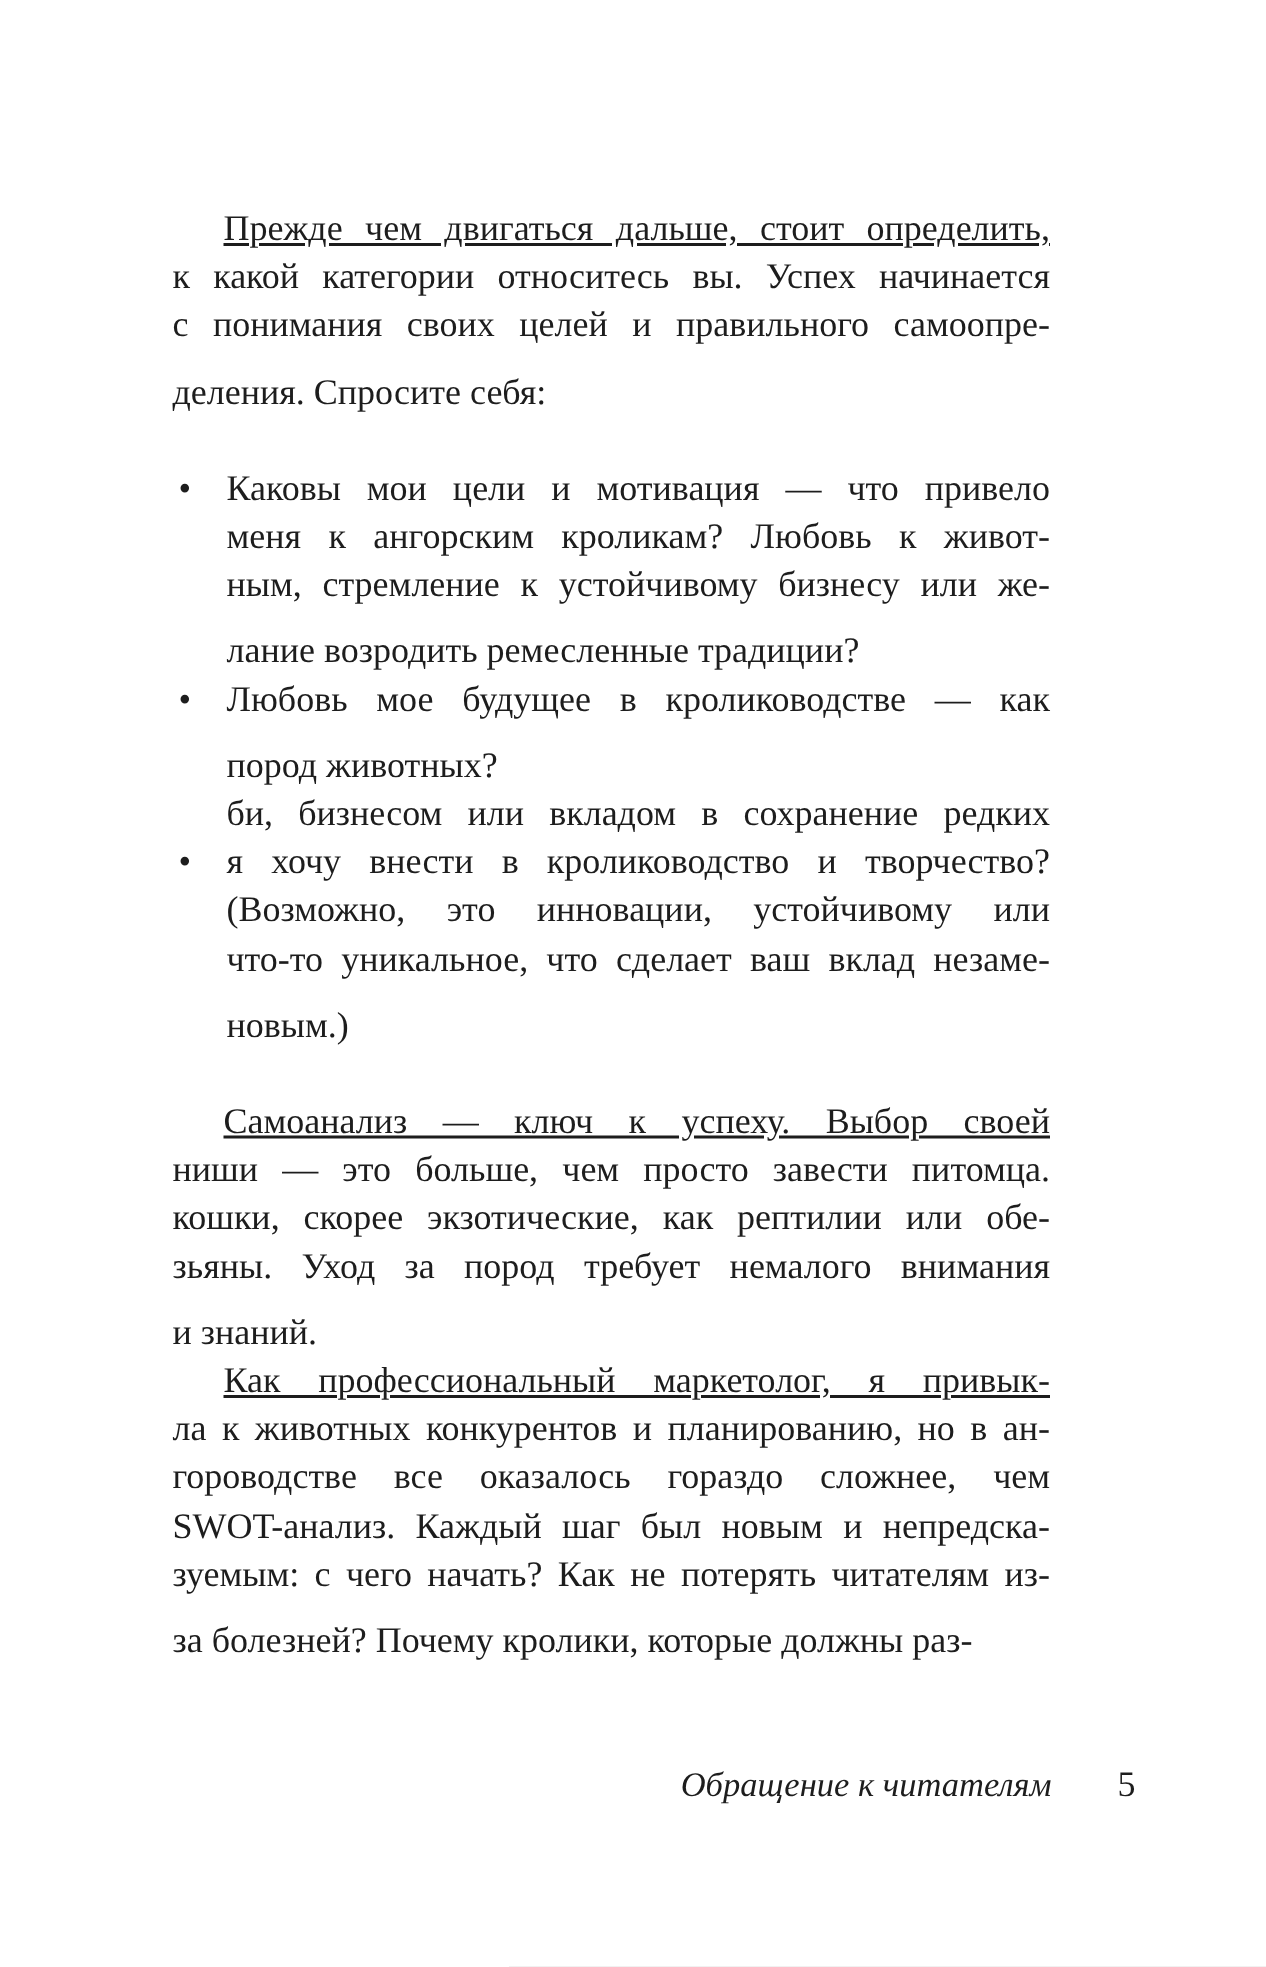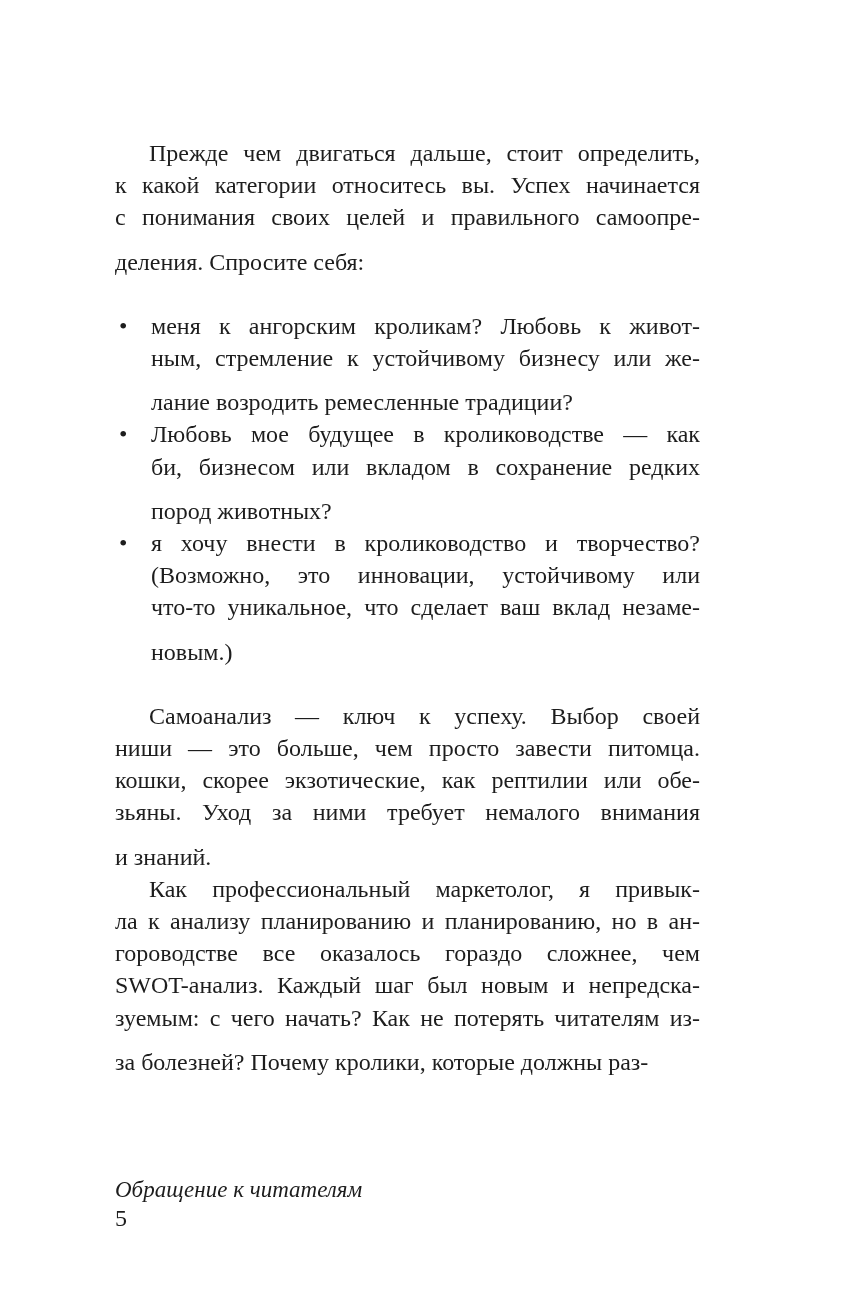--- a/index.html
+++ b/index.html
@@ -31,20 +31,21 @@
     text-align: justify;
     text-align-last: justify;
   }
   .line.last {
     text-align: justify;
     text-align-last: left;
     margin-top: 12px;
   }
   .para.indented .line:first-child {
     text-indent: 34px;
+    text-decoration: underline;
   }
   .bullet-list { margin-bottom: 32px; }
   .bullet-item {
     position: relative;
     padding-left: 36px;
   }
   .bullet-marker {
     position: absolute;
     left: 4px;
     top: 0;
@@ -54,21 +55,20 @@
   .footer {
     position: absolute;
     left: 115px;
     top: 1176px;
     width: 642px;
     display: flex;
     justify-content: flex-end;
     align-items: baseline;
     font-size: 23px;
     line-height: 28px;
-    flex-direction: column;
   }
   .running-title {
     font-style: italic;
   }
   .footer-spacer {
     width: 44px;
   }
   .page-number {
     font-size: 24px;
     font-style: normal;
@@ -86,58 +86,59 @@
         <div class="line">к какой категории относитесь вы. Успех начинается</div>
         <div class="line">с понимания своих целей и правильного самоопре-</div>
         <div class="line last">деления. Спросите себя:</div>
       </div>
 
     <div class="bullet-list">
 
       <div class="bullet-item">
         <span class="bullet-marker">•</span>
         <div class="para">
+            <div class="line">Каковы мои цели и мотивация — что привело</div>
             <div class="line">меня к ангорским кроликам? Любовь к живот-</div>
             <div class="line">ным, стремление к устойчивому бизнесу или же-</div>
             <div class="line last">лание возродить ремесленные традиции?</div>
           </div>
       </div>
 
       <div class="bullet-item">
         <span class="bullet-marker">•</span>
         <div class="para">
             <div class="line">Любовь мое будущее в кролиководстве — как</div>
+            <div class="line last">пород животных?</div>
             <div class="line">би, бизнесом или вкладом в сохранение редких</div>
-            <div class="line last">пород животных?</div>
           </div>
       </div>
 
       <div class="bullet-item">
         <span class="bullet-marker">•</span>
         <div class="para">
             <div class="line">я хочу внести в кролиководство и творчество?</div>
             <div class="line">(Возможно, это инновации, устойчивому или</div>
             <div class="line">что-то уникальное, что сделает ваш вклад незаме-</div>
             <div class="line last">новым.)</div>
           </div>
       </div>
 
     </div>
 
     <div class="para indented">
         <div class="line">Самоанализ — ключ к успеху. Выбор своей</div>
         <div class="line">ниши — это больше, чем просто завести питомца.</div>
         <div class="line">кошки, скорее экзотические, как рептилии или обе-</div>
-        <div class="line">зьяны. Уход за ними требует немалого внимания</div>
+        <div class="line">зьяны. Уход за пород требует немалого внимания</div>
         <div class="line last">и знаний.</div>
       </div>
 
     <div class="para indented">
         <div class="line">Как профессиональный маркетолог, я привык-</div>
-        <div class="line">ла к анализу планированию и планированию, но в ан-</div>
+        <div class="line">ла к животных конкурентов и планированию, но в ан-</div>
         <div class="line">гороводстве все оказалось гораздо сложнее, чем</div>
         <div class="line">SWOT-анализ. Каждый шаг был новым и непредска-</div>
         <div class="line">зуемым: с чего начать? Как не потерять читателям из-</div>
         <div class="line last">за болезней? Почему кролики, которые должны раз-</div>
       </div>
 
   </div>
 
   <div class="footer">
     <span class="running-title">Обращение к читателям</span>

